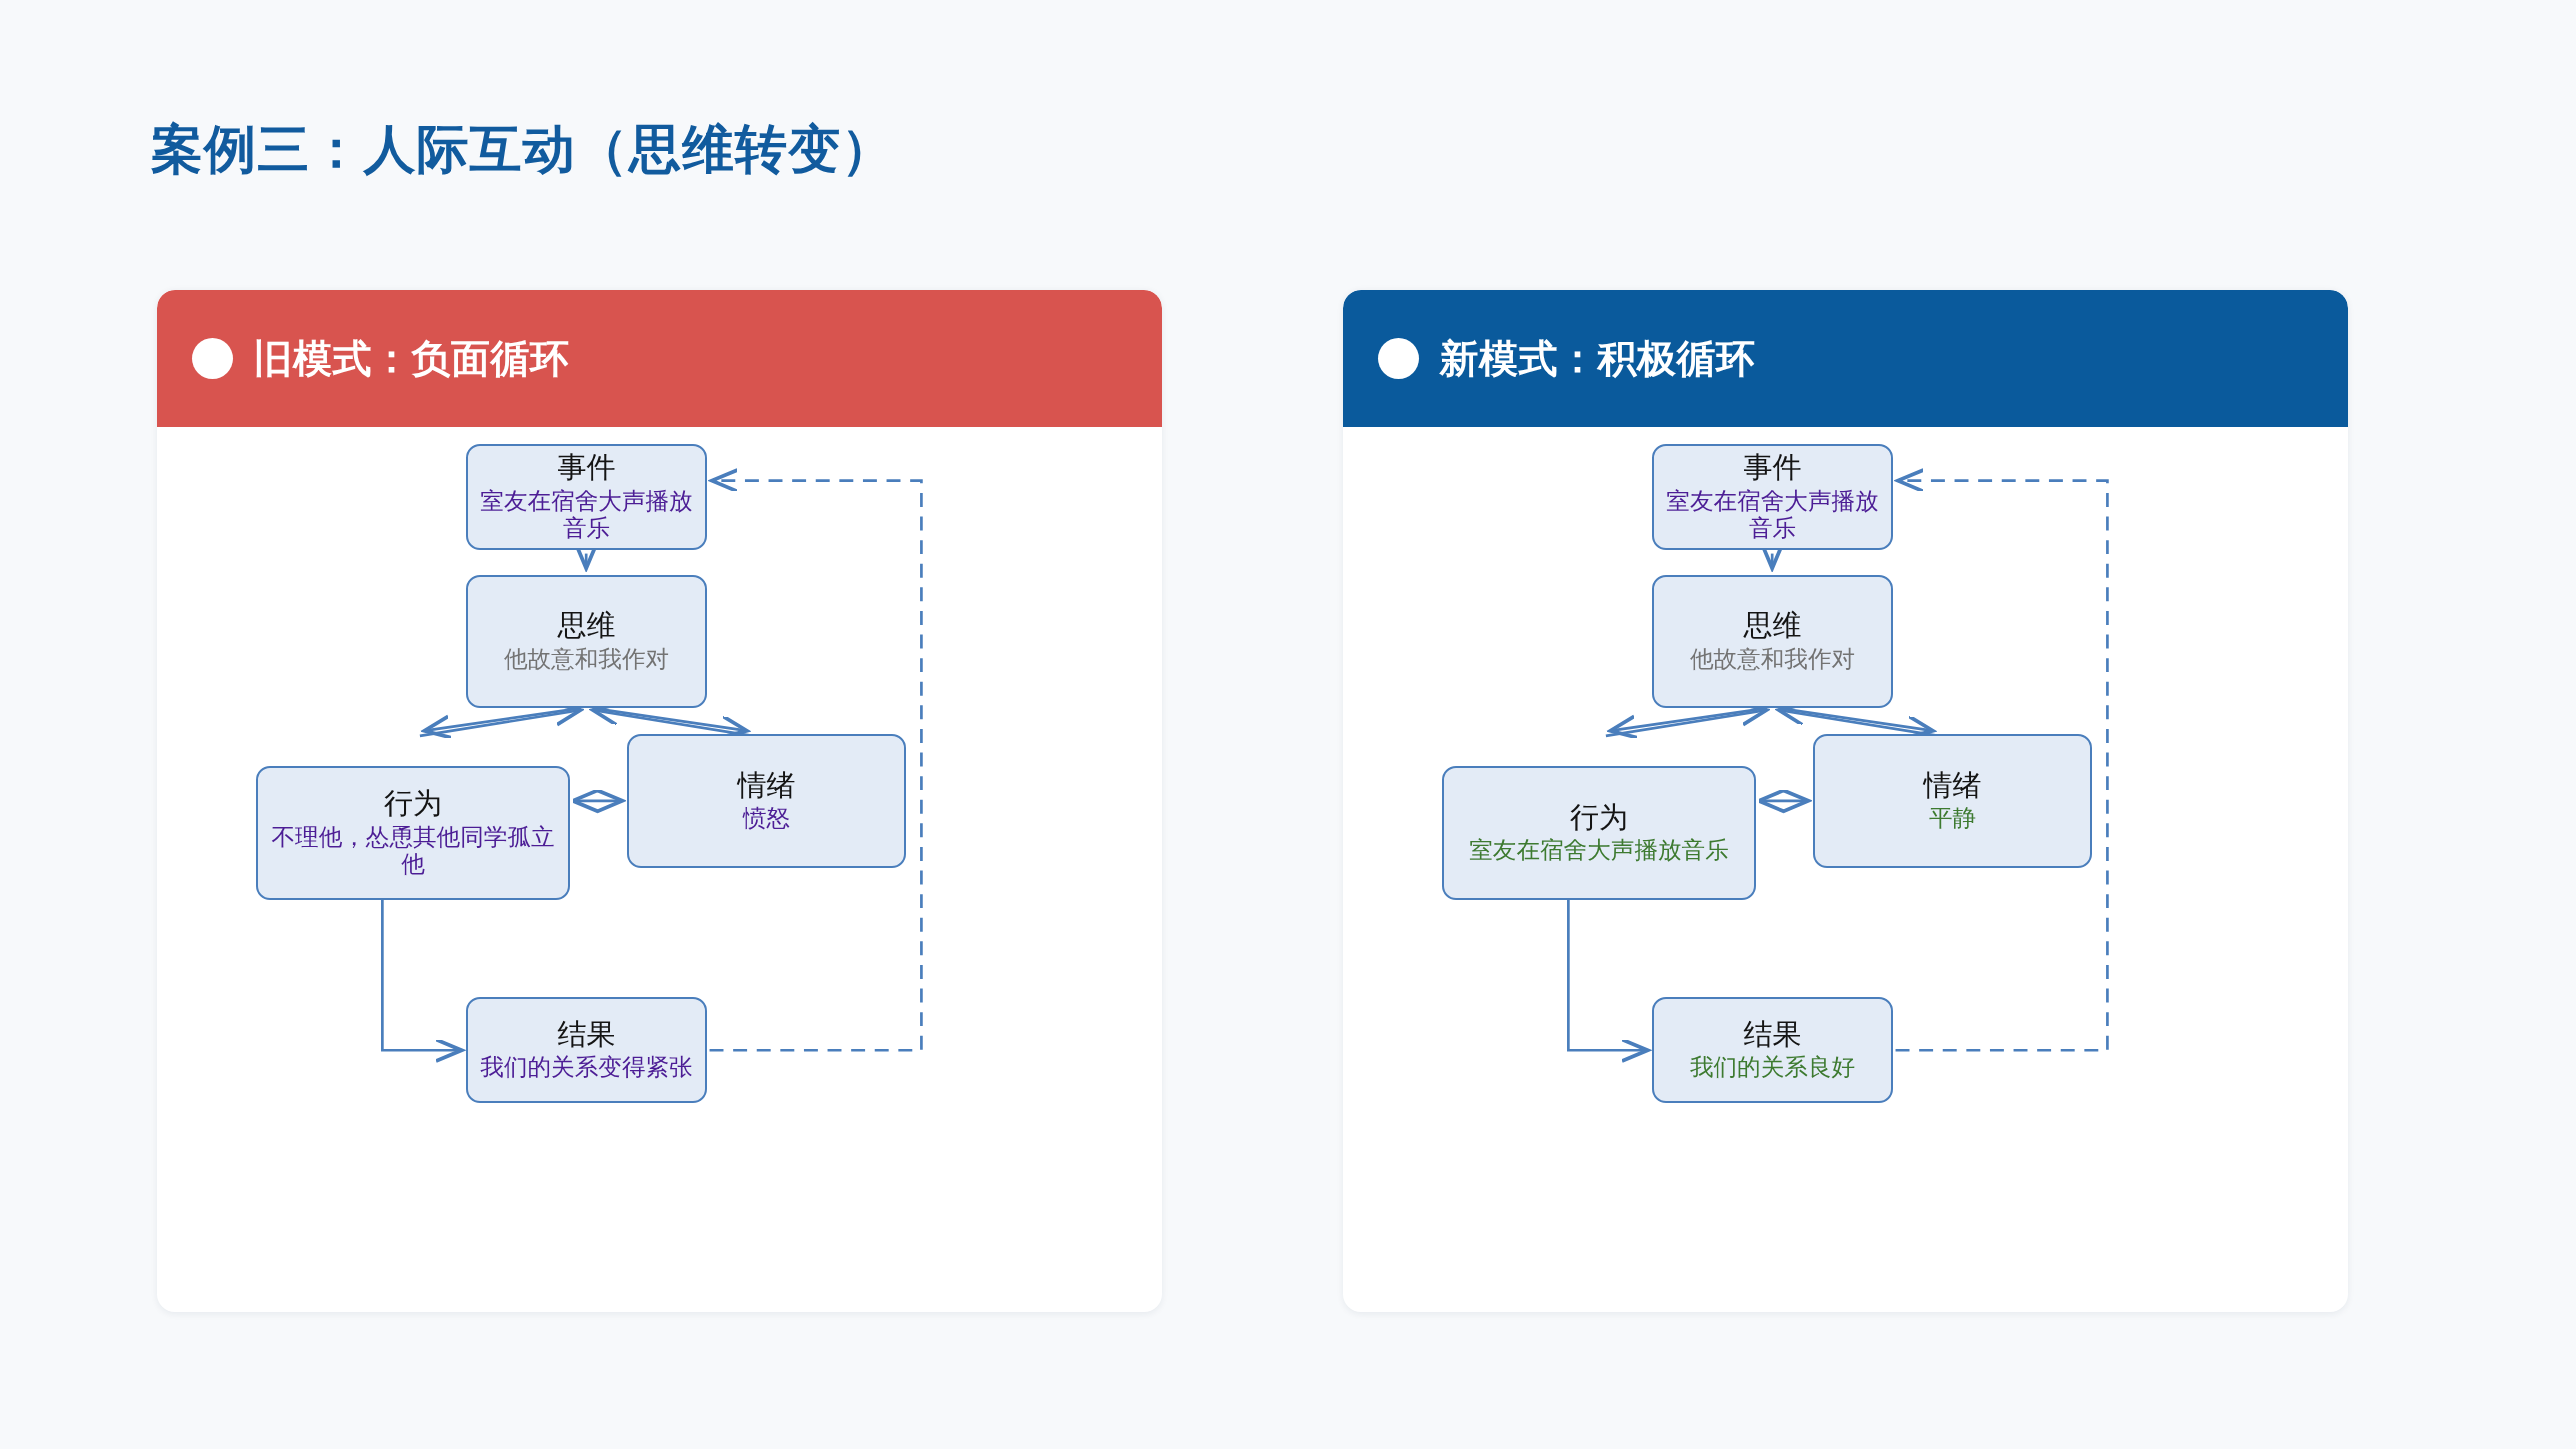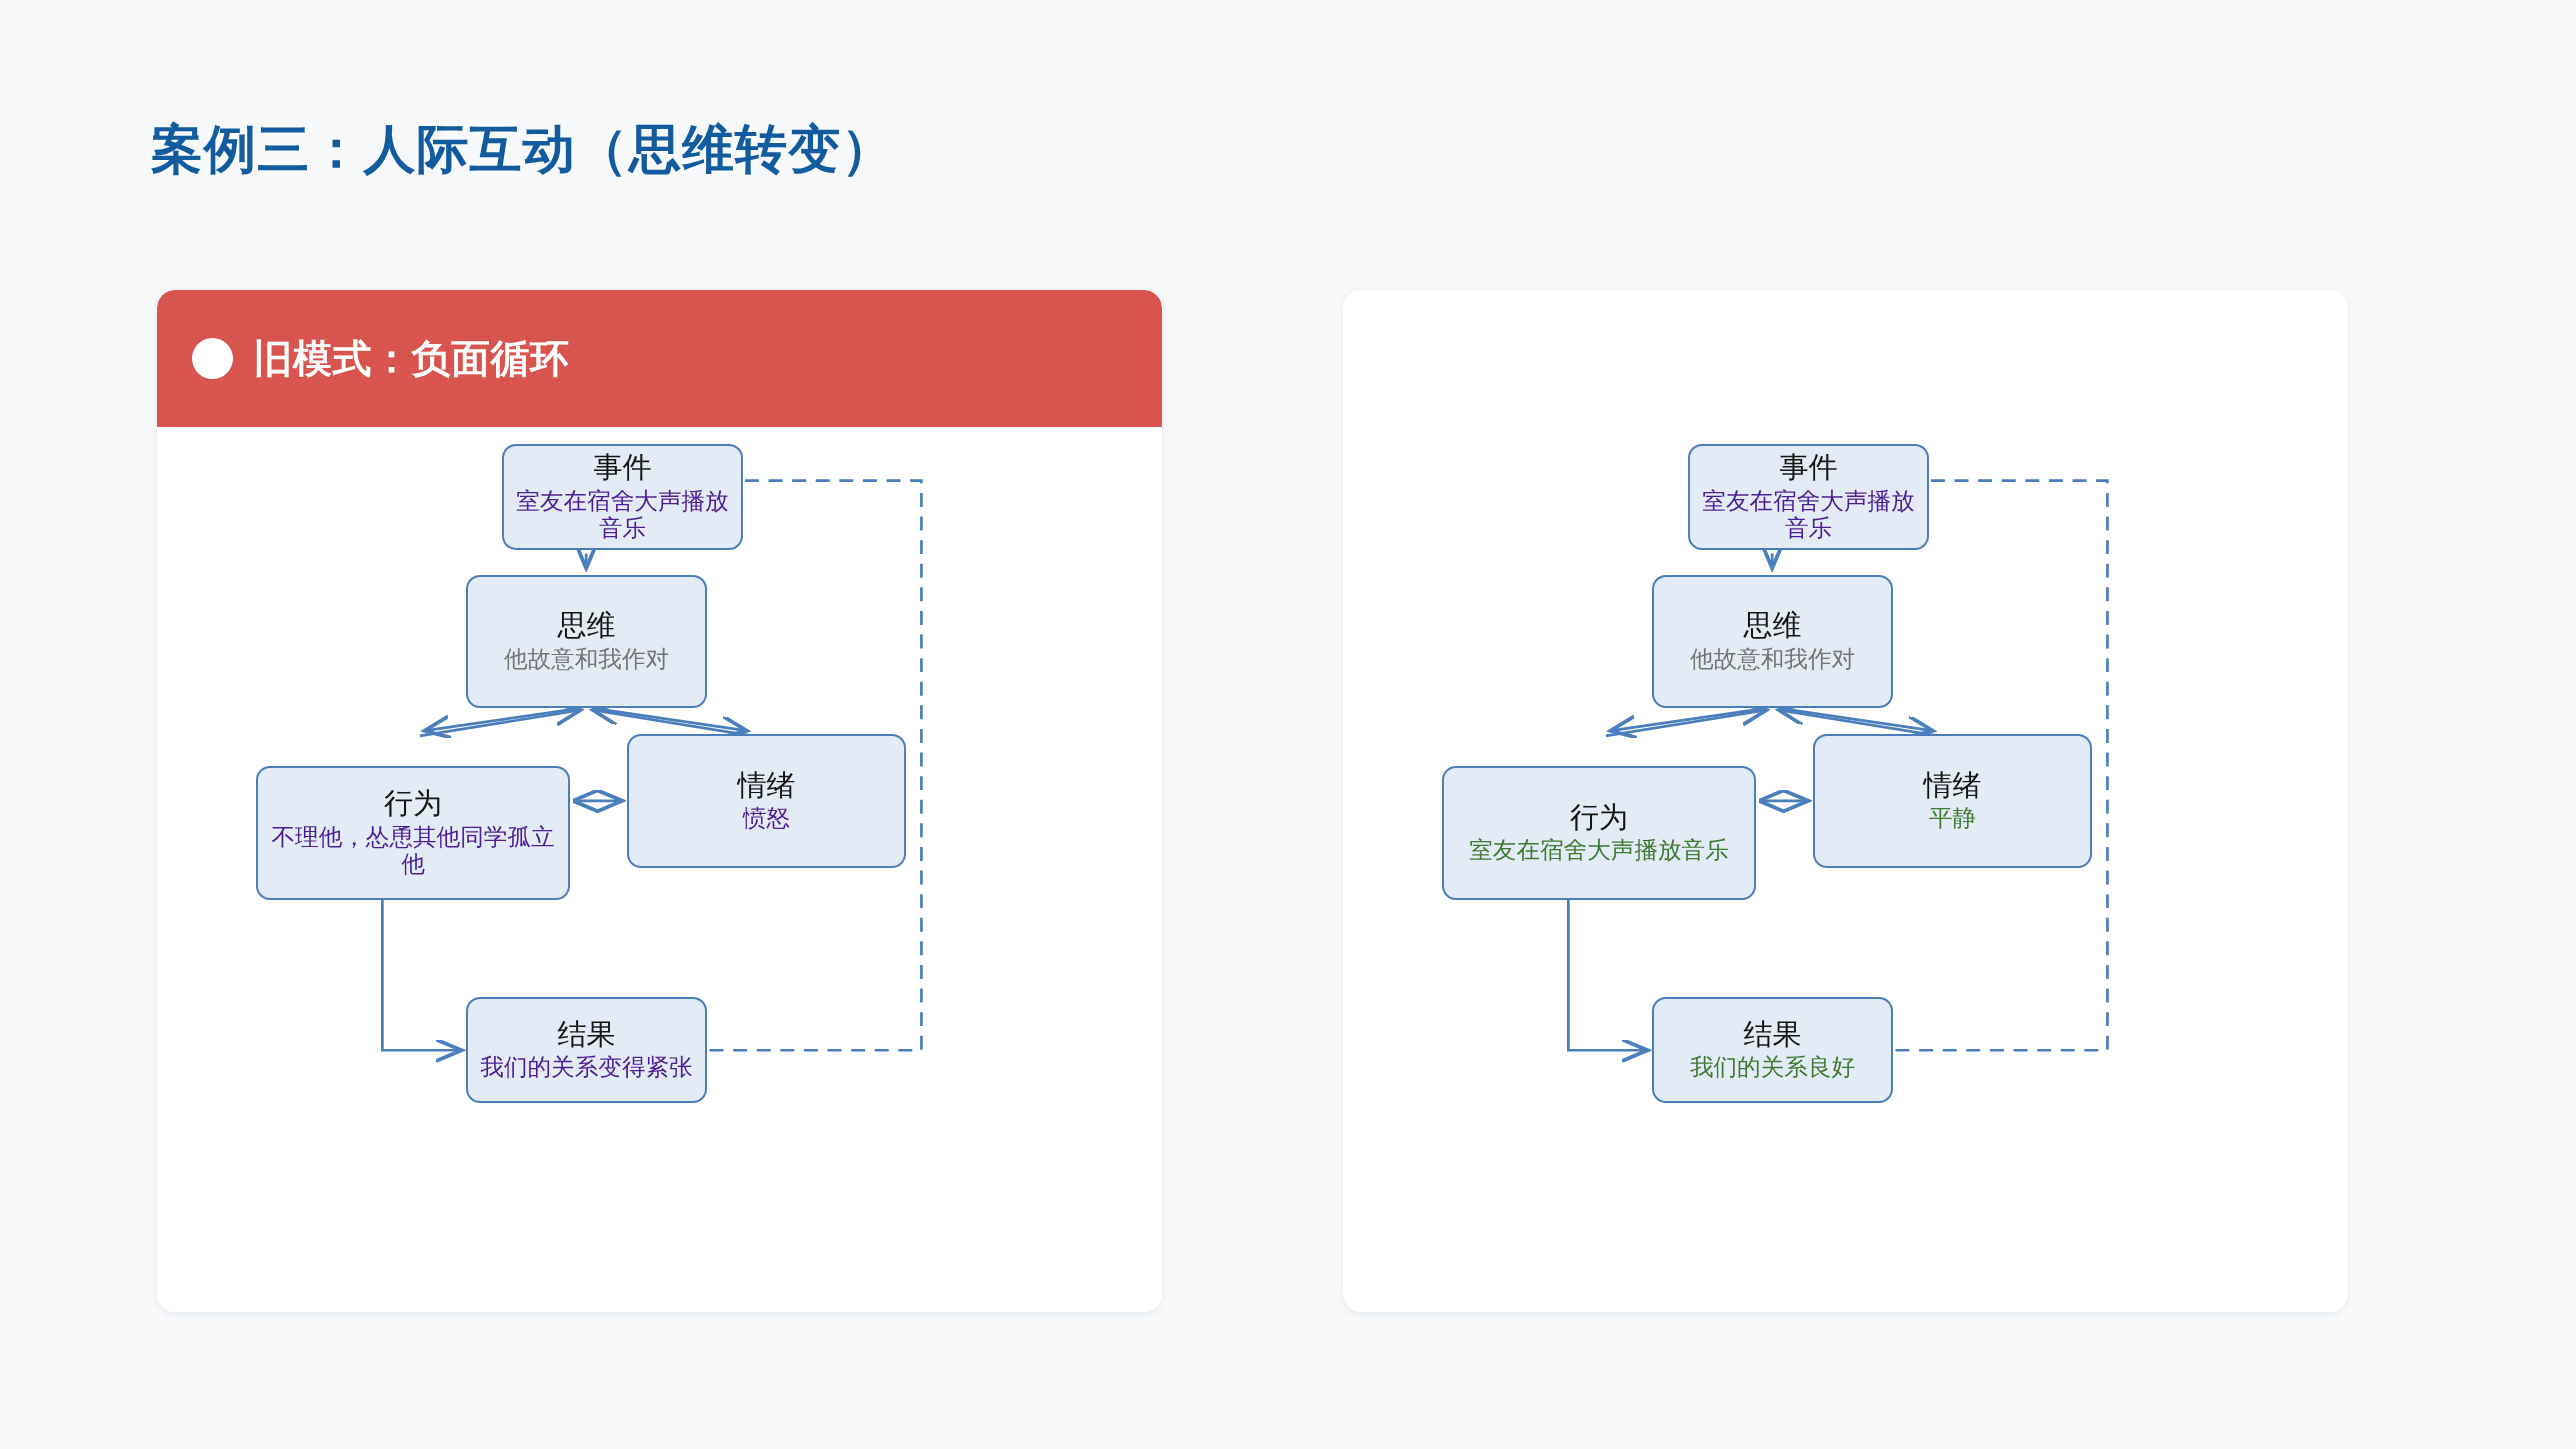--- a/index.html
+++ b/index.html
@@ -94,21 +94,21 @@
     font-size: 23.6px;
     line-height: 1.18;
     margin-top: 3.2px;
     color: #808080;
   }
   .node-sub.gray  { color: #4c1d95; }
   .node-sub.red   { color: #737373; }
   .node-sub.green { color: #3d7a30; }
 
   
-  .n-event  { left: 309px; top: 17px;  width: 241px; height: 106px; margin-left: 36px; }
+  .n-event  { left: 309px; top: 17px;  width: 241px; height: 106px; }
   .n-think  { left: 309px; top: 148px; width: 241px; height: 133px; align-items: center; }
   .n-behav  { left: 99px; top: 307px; width: 314px; height: 134px; margin-top: 32px; }
   .n-emo    { left: 470px; top: 307px; width: 279px; height: 134px; }
   .n-result { left: 309px; top: 570px; width: 241px; height: 106px; }
 </style>
 </head>
 <body>
 
 <div id="page">
 
@@ -170,20 +170,24 @@
         </div>
         <div class="node n-result">
           <div class="node-title">结果</div>
           <div class="node-sub gray">我们的关系变得紧张</div>
         </div>
       </div>
     </div>
   </div>
 
   <div class="panel" id="panel-new">
+    <div class="panel-header">
+      <div class="header-dot"></div>
+      <div class="header-label">新模式：积极循环</div>
+    </div>
 
     <div class="panel-body">
       <div class="flow">
         <svg viewBox="0 0 2030 1650">
           <defs>
             <marker id="ah-n" markerWidth="11" markerHeight="11" refX="9.2" refY="4" orient="auto" markerUnits="strokeWidth">
               <path d="M0,0 L9.5,4 L0,8" fill="none" stroke="#4a7ebc" stroke-width="1.4"></path>
             </marker>
             <marker id="ah-n-start" markerWidth="11" markerHeight="11" refX="1" refY="4" orient="auto" markerUnits="strokeWidth">
               <path d="M9.5,0 L0,4 L9.5,8" fill="none" stroke="#4a7ebc" stroke-width="1.4"></path>

